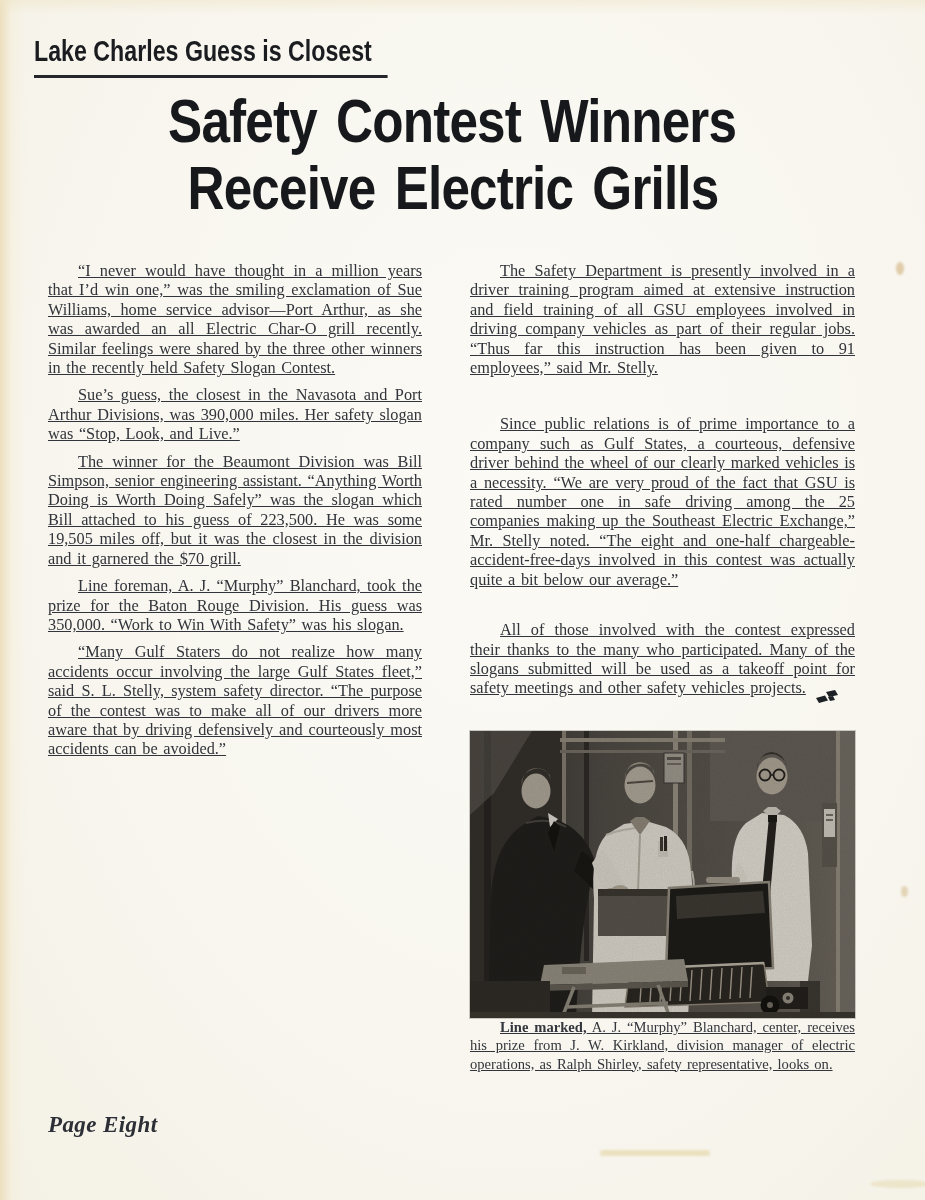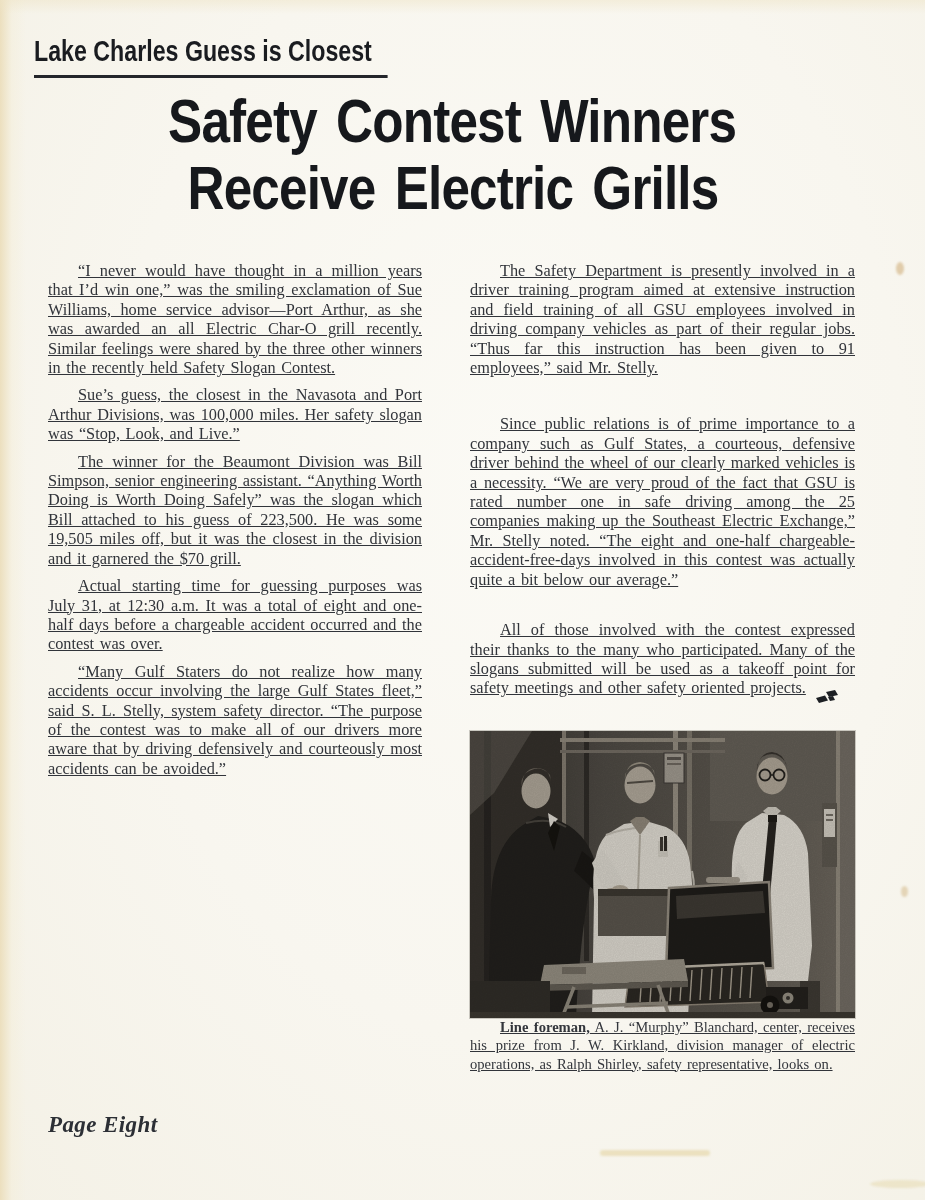--- a/index.html
+++ b/index.html
@@ -88,30 +88,30 @@
     <span class="kicker">Lake Charles Guess is Closest</span>
   </div>
 
   <div class="headline">
     <span class="hl">Safety Contest Winners</span><br>
     <span class="hl">Receive Electric Grills</span>
   </div>
 
   <div class="col col-1">
     <p>“I never would have thought in a million years that I’d win one,” was the smiling exclamation of Sue Williams, home service advisor—Port Arthur, as she was awarded an all Electric Char-O grill recently. Similar feelings were shared by the three other winners in the recently held Safety Slogan Contest.</p>
-    <p>Sue’s guess, the closest in the Navasota and Port Arthur Divisions, was 100,000 miles. Her safety slogan was “Stop, Look, and Live.”</p>
+    <p>Sue’s guess, the closest in the Navasota and Port Arthur Divisions, was 390,000 miles. Her safety slogan was “Stop, Look, and Live.”</p>
     <p>The winner for the Beaumont Division was Bill Simpson, senior engineering assistant. “Anything Worth Doing is Worth Doing Safely” was the slogan which Bill attached to his guess of 223,500. He was some 19,505 miles off, but it was the closest in the division and it garnered the $70 grill.</p>
-    <p>Actual starting time for guessing purposes was July 31, at 12:30 a.m. It was a total of eight and one-half days before a chargeable accident occurred and the contest was over.</p>
+    <p>Line foreman, A. J. “Murphy” Blanchard, took the prize for the Baton Rouge Division. His guess was 350,000. “Work to Win With Safety” was his slogan.</p>
     <p>“Many Gulf Staters do not realize how many accidents occur involving the large Gulf States fleet,” said S. L. Stelly, system safety director. “The purpose of the contest was to make all of our drivers more aware that by driving defensively and courteously most accidents can be avoided.”</p>
   </div>
 
   <div class="col col-2">
     <p class="sp-lg">The Safety Department is presently involved in a driver training program aimed at extensive instruction and field training of all GSU employees involved in driving company vehicles as part of their regular jobs. “Thus far this instruction has been given to 91 employees,” said Mr. Stelly.</p>
     <p class="sp-md">Since public relations is of prime importance to a company such as Gulf States, a courteous, defensive driver behind the wheel of our clearly marked vehicles is a necessity. “We are very proud of the fact that GSU is rated number one in safe driving among the 25 companies making up the Southeast Electric Exchange,” Mr. Stelly noted. “The eight and one-half chargeable-accident-free-days involved in this contest was actually quite a bit below our average.”</p>
-    <p>All of those involved with the contest expressed their thanks to the many who participated. Many of the slogans submitted will be used as a takeoff point for safety meetings and other safety oriented projects.</p>
+    <p>All of those involved with the contest expressed their thanks to the many who participated. Many of the slogans submitted will be used as a takeoff point for safety meetings and other safety vehicles projects.</p>
     <div class="endmark-row">
       <svg width="27" height="16" viewBox="0 0 27 16" aria-hidden="true">
         <polygon points="12,2 21,0 24,5 15,7" fill="#1d2024"></polygon>
         <polygon points="2,8 11,5.5 14,10.5 5,13" fill="#1d2024"></polygon>
         <polygon points="14,7 19,6 21,10 16,11" fill="#1d2024"></polygon>
       </svg>
     </div>
 
     <div class="photo-block">
       <svg class="photo" viewBox="0 0 385 287" preserveAspectRatio="none">
@@ -249,20 +249,20 @@
           <circle cx="300" cy="274" r="9.5" fill="#14120f"></circle>
           <circle cx="300" cy="274" r="3" fill="#6f695f"></circle>
         </g>
 
         <rect x="0" y="250" width="80" height="37" fill="#2f2c27"></rect>
         <rect x="0" y="281" width="385" height="6" fill="#3a362f"></rect>
         <rect x="0" y="0" width="385" height="287" filter="url(#grain)" opacity="0.10"></rect>
       </svg>
 
       <p class="caption">
-        <span class="lead">Line foreman,</span><span> A. J. “Murphy” Blanchard, center, receives his prize from J. W. Kirkland, division manager of electric operations, as Ralph Shirley, safety representative, looks on.</span>
+        <span class="lead">Line marked,</span><span> A. J. “Murphy” Blanchard, center, receives his prize from J. W. Kirkland, division manager of electric operations, as Ralph Shirley, safety representative, looks on.</span>
       </p>
     </div>
   </div>
 
   <div class="page-number">Page Eight</div>
 
 </div>
 
 </body></html>

